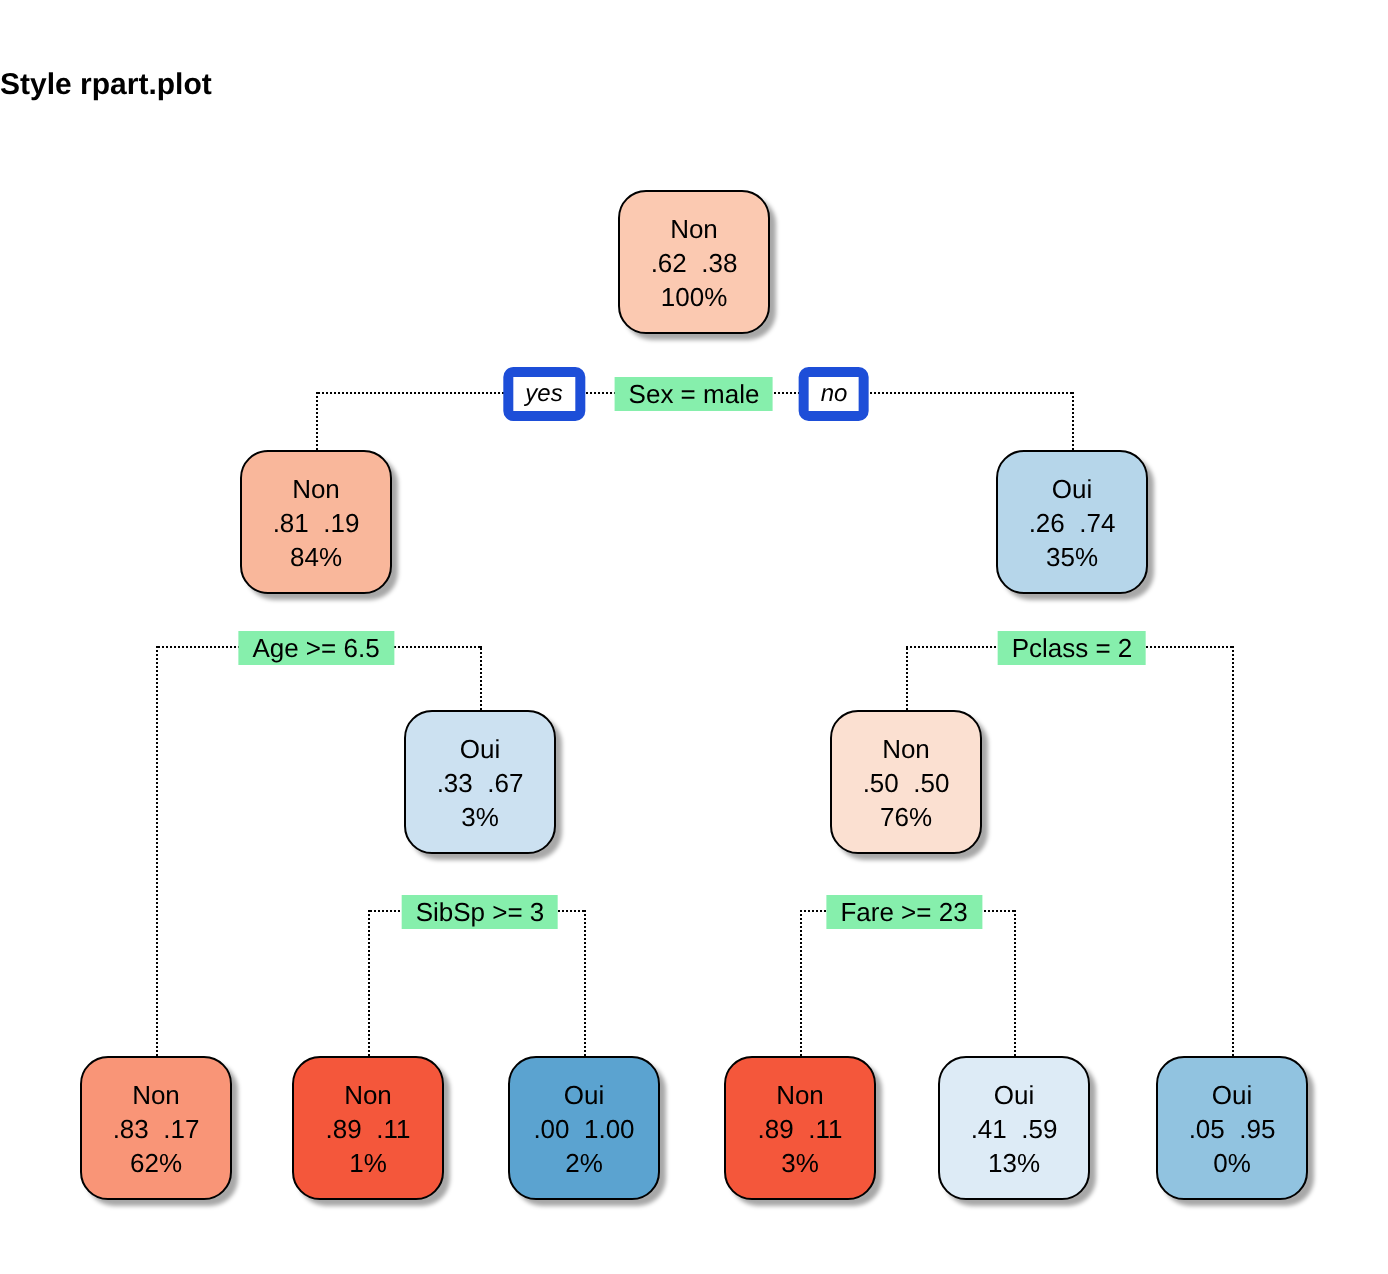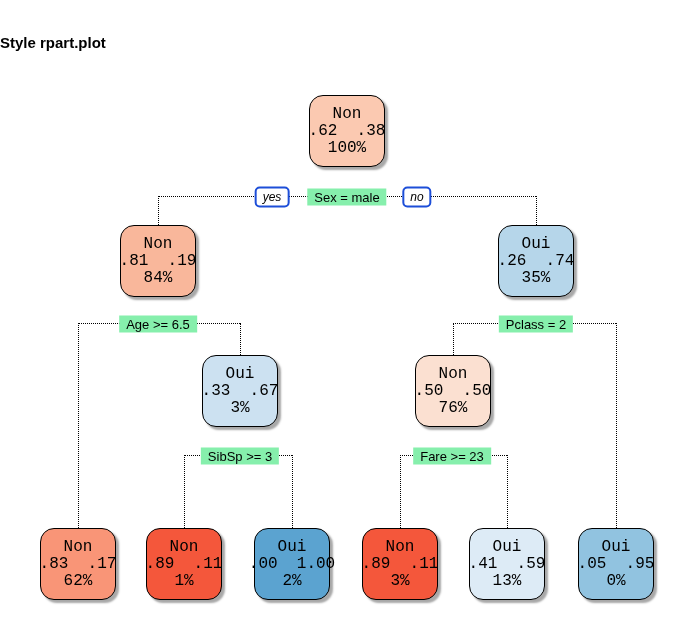--- a/index.html
+++ b/index.html
@@ -13,29 +13,29 @@
   }
   .hline{position:absolute;height:0;border-top:1px dotted #000;}
   .vline{position:absolute;width:0;border-left:1px dotted #000;}
   .split{
     position:absolute;transform:translate(-50%,-50%);
     background:#86efac;font-weight:normal;font-size:13px;
     padding:1px 7px;white-space:nowrap;
   }
   .branch-tag{
     position:absolute;transform:translate(-50%,-50%);
-    background:#fff;border:2px solid #1d4ed8;border-radius:5px;
+    background:#fff;border:5px solid #1d4ed8;border-radius:5px;
     font-style:italic;font-size:12px;padding:1px 6px 2px;white-space:nowrap;
   }
   .node{
     position:absolute;width:76px;height:72px;box-sizing:border-box;
     border:1px solid #000;border-radius:14px;
     box-shadow:3px 3px 2px #a8a8a8;
     display:flex;flex-direction:column;justify-content:center;align-items:center;
-    font-size:16px;line-height:17px;text-align:center;font-family:Liberation Mono, monospace;
+    font-size:13px;line-height:17px;text-align:center;
   }
   .node .np{white-space:pre;}
 </style>
 </head>
 <body>
 
 <div class="plot">
 
   <div class="title">Style rpart.plot</div>
 

